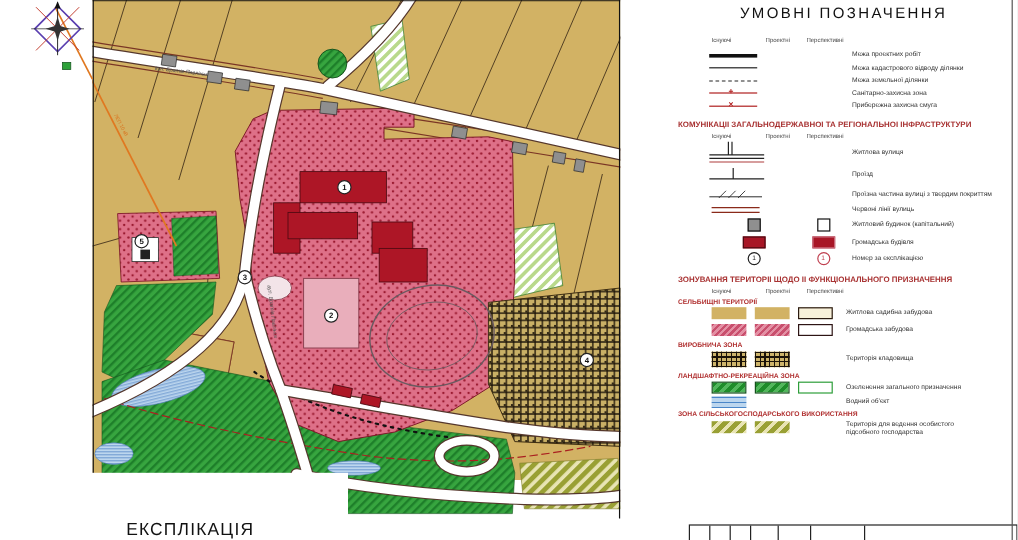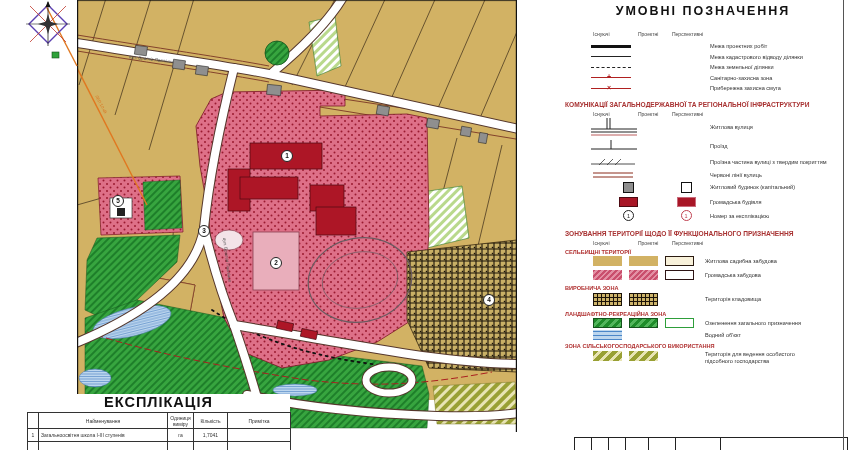--- a/index.html
+++ b/index.html
@@ -1,21 +1,21 @@
 <!DOCTYPE html>
 <html><head>
 <meta charset="utf-8">
 <style>
   html,body{margin:0;padding:0;background:#e8e8e8;}
   .page{position:relative;width:848px;height:450px;background:#ffffff;overflow:hidden;
         font-family:"Liberation Sans",sans-serif;color:#222;}
   .right-border{position:absolute;left:843px;top:0;width:1px;height:450px;background:#555;}
   
   .legend{position:absolute;left:563px;top:2px;width:280px;}
-  .l-title{font-size:12.5px;font-weight:bold;letter-spacing:2px;text-align:center;color:#111;margin-top:2px;}
+  .l-title{font-size:12.5px;font-weight:normal;letter-spacing:2px;text-align:center;color:#111;margin-top:2px;}
   .lheaders{display:flex;padding-left:30px;margin-top:13px;font-size:5px;color:#444;}
   .lheaders span:nth-child(1){width:45px;}
   .lheaders span:nth-child(2){width:34px;}
   .lheaders span:nth-child(3){width:60px;}
   .lrow{display:flex;align-items:center;padding-left:28px;height:10.5px;overflow:hidden;}
   .lrow .sym{width:119px;display:flex;align-items:center;flex-shrink:0;}
   .lrow .lbl{font-size:5.6px;color:#333;white-space:nowrap;}
   .sec-title{font-size:6.6px;font-weight:bold;color:#a83232;margin-top:7px;margin-left:2px;white-space:nowrap;overflow:hidden;}
   .zsec{font-size:5.6px;font-weight:bold;color:#b03030;margin-top:3px;margin-left:2px;}
   
@@ -44,21 +44,21 @@
   .sw.pink{background:repeating-linear-gradient(135deg,#c94f6d 0 2px,#e390a4 2px 4px);}
   .sw.white-p{background:#fff;border:1.7px solid #2d1414;}
   .sw.cem{height:13px;background:#cdb46a;background-image:repeating-linear-gradient(0deg,#1a1208 0 1px,transparent 1px 4px),repeating-linear-gradient(90deg,#1a1208 0 1px,transparent 1px 4px);}
   .sw.green{background:repeating-linear-gradient(135deg,#1e8c2a 0 3px,#52b65c 3px 6px);border:1px solid #14521c;}
   .sw.green-p{background:#fff;border:1.7px solid #2e9e3a;}
   .sw.water{background:repeating-linear-gradient(0deg,#4a86c8 0 1px,#bcd6ee 1px 4px);}
   .sw.olive{background:repeating-linear-gradient(135deg,#99a034 0 4px,#e8e4b4 4px 7px);}
   .sw.none{visibility:hidden;}
   
   .expl{position:absolute;left:27px;top:394px;width:263px;background:#fff;}
-  .expl-title{font-size:14.5px;font-weight:bold;letter-spacing:1px;text-align:center;color:#111;}
+  .expl-title{font-size:14.5px;font-weight:normal;letter-spacing:1px;text-align:center;color:#111;margin-top:40px;}
   .expl table{border-collapse:collapse;width:263px;table-layout:fixed;margin-top:2px;font-size:5px;color:#333;}
   .expl td{border:1px solid #333;text-align:center;padding:0 2px;overflow:hidden;white-space:nowrap;}
   .expl tr.hd td{height:15px;}
   .expl tr.r1 td{height:12px;}
   .expl tr.r2 td{height:8px;}
   .expl td.nm{text-align:left;}
   
   .tblock{position:absolute;left:574px;top:437px;width:272px;height:13px;border:1px solid #222;display:flex;background:#fff;}
   .tblock div{border-right:1px solid #222;height:100%;}
   

